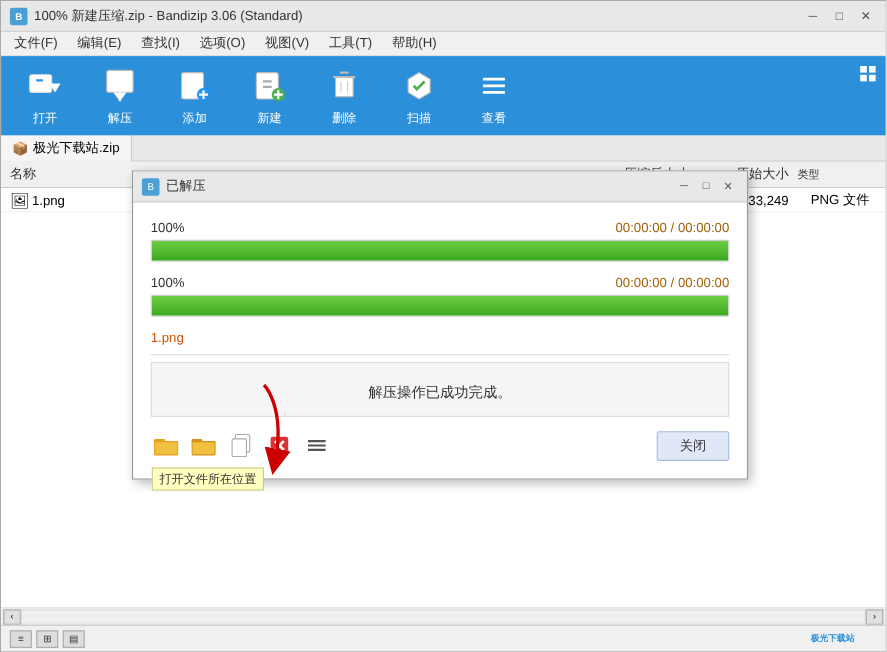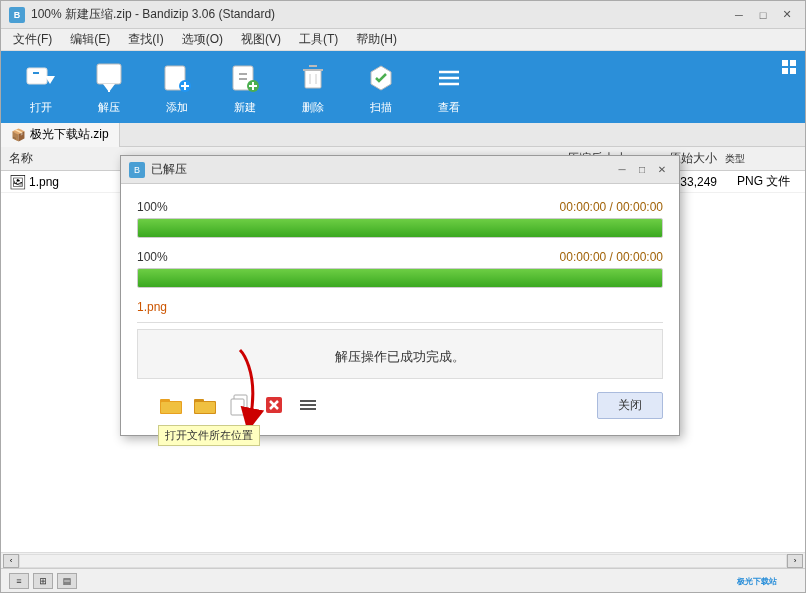--- a/index.html
+++ b/index.html
@@ -325,21 +325,20 @@
       display: flex;
       align-items: center;
       justify-content: space-between;
       padding: 0 0 4px 0;
     }
     .dialog-footer-icons {
       display: flex;
       align-items: center;
       gap: 4px;
       position: relative;
-      margin-left: 20px;
     }
     .footer-icon-btn {
       width: 30px;
       height: 28px;
       display: flex;
       align-items: center;
       justify-content: center;
       cursor: pointer;
       font-size: 16px;
       border: 1px solid transparent;

